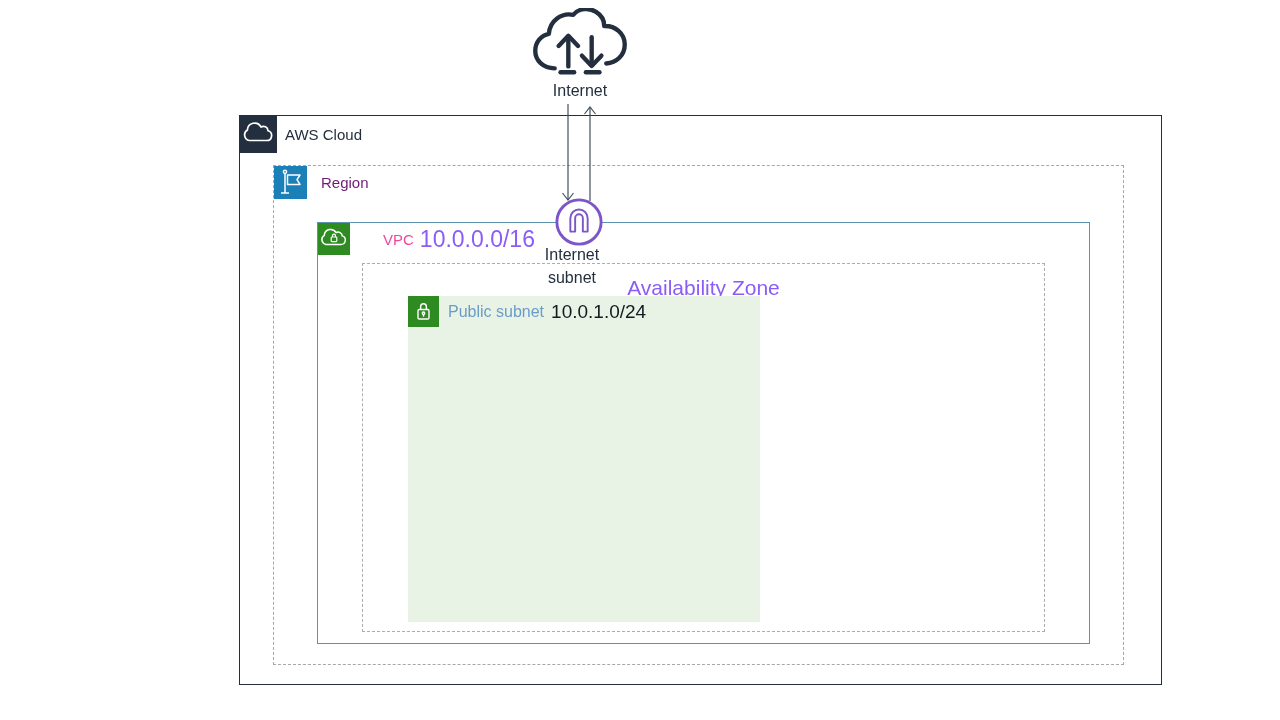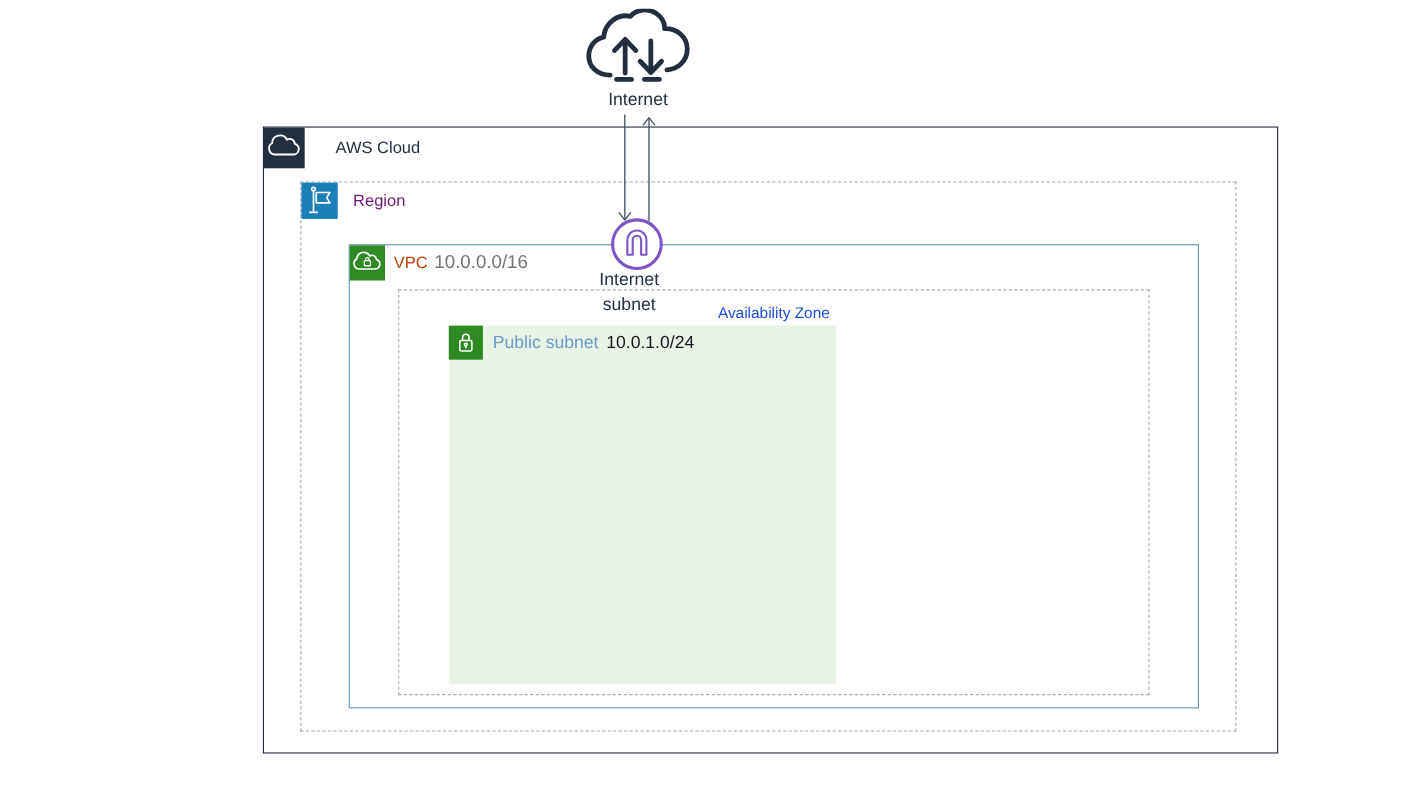--- a/index.html
+++ b/index.html
@@ -18,27 +18,27 @@
   .box-subnet{left:408px;top:296px;width:352px;height:326px;background:#E9F3E5;}
 
   
   .hdr{display:flex;align-items:center;}
   .hdr .sq{flex:none;display:flex;align-items:center;justify-content:center;}
   .sq-dark{width:37px;height:37px;background:#232F3E;}
   .sq-blue{width:33px;height:33px;background:#1B7FB8;}
   .sq-green-vpc{width:32px;height:32px;background:#2E8B22;}
   .sq-green-sub{width:31px;height:31px;background:#2E8B22;}
 
-  .lbl-awscloud{margin-left:28px;font-size:15px;color:#232F3E;}
+  .lbl-awscloud{margin-left:8px;font-size:15px;color:#232F3E;}
   .lbl-region{margin-left:14px;font-size:15px;color:#701a75;}
-  .lbl-vpc{margin-left:8px;font-size:15px;color:#c2410c;}
-  .lbl-vpc-cidr{margin-left:6px;font-size:17px;color:#737373;}
-  .lbl-az{display:block;text-align:center;padding-top:12px;font-size:14px;color:#1d4ed8;}
+  .lbl-vpc{margin-left:33px;font-size:15px;color:#ec4899;}
+  .lbl-vpc-cidr{margin-left:6px;font-size:23px;color:#8b5cf6;}
+  .lbl-az{display:block;text-align:center;padding-top:12px;font-size:21px;color:#8b5cf6;}
   .lbl-subnet{margin-left:9px;font-size:16px;color:#6A9CC8;}
-  .lbl-subnet-cidr{margin-left:7px;font-size:16px;color:#16191F;}
+  .lbl-subnet-cidr{margin-left:7px;font-size:19px;color:#16191F;}
 
   
   .internet-node{left:531px;top:8px;width:98px;height:96px;text-align:center;}
   .internet-label{display:block;margin-top:2px;font-size:16px;color:#232F3E;}
 
   
   .igw{left:554px;top:197px;width:50px;height:50px;}
   .igw-label{left:512px;top:243px;width:120px;text-align:center;
              font-size:16px;line-height:23px;color:#232F3E;}
 

